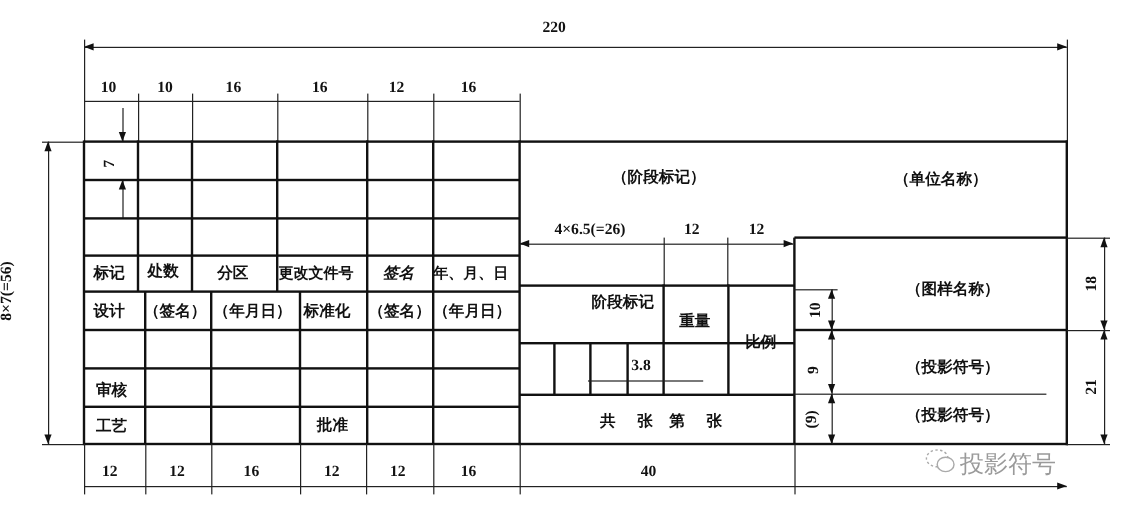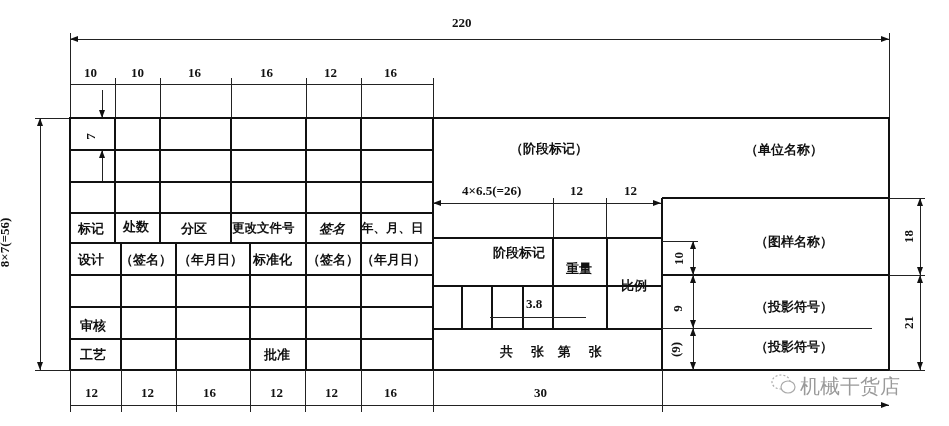--- a/index.html
+++ b/index.html
@@ -154,21 +154,21 @@
 <div class="vt" style="left:305px;top:370px;height:42px;"></div>
 <div class="vt" style="left:361px;top:370px;height:42px;"></div>
 <div class="vt" style="left:433px;top:370px;height:42px;"></div>
 <div class="vt" style="left:662px;top:370px;height:42px;"></div>
 <div class="dim" style="left:85px;top:386px;">12</div>
 <div class="dim" style="left:141px;top:386px;">12</div>
 <div class="dim" style="left:203px;top:386px;">16</div>
 <div class="dim" style="left:270px;top:386px;">12</div>
 <div class="dim" style="left:325px;top:386px;">12</div>
 <div class="dim" style="left:384px;top:386px;">16</div>
-<div class="dim" style="left:534px;top:386px;">30</div>
+<div class="dim" style="left:534px;top:386px;">40</div>
 
 <div style="position:absolute;left:771px;top:373px;width:26px;height:22px;">
   <svg width="26" height="22" viewBox="0 0 26 22">
     <ellipse cx="10" cy="9" rx="9" ry="7" fill="none" stroke="#aaa" stroke-width="1.2" stroke-dasharray="2 2"></ellipse>
     <ellipse cx="17" cy="14" rx="7" ry="6" fill="#fff" stroke="#aaa" stroke-width="1.2"></ellipse>
   </svg>
 </div>
-<div class="wm" style="left:800px;top:373px;">机械干货店</div>
+<div class="wm" style="left:800px;top:373px;">投影符号</div>
 
 </body></html>

